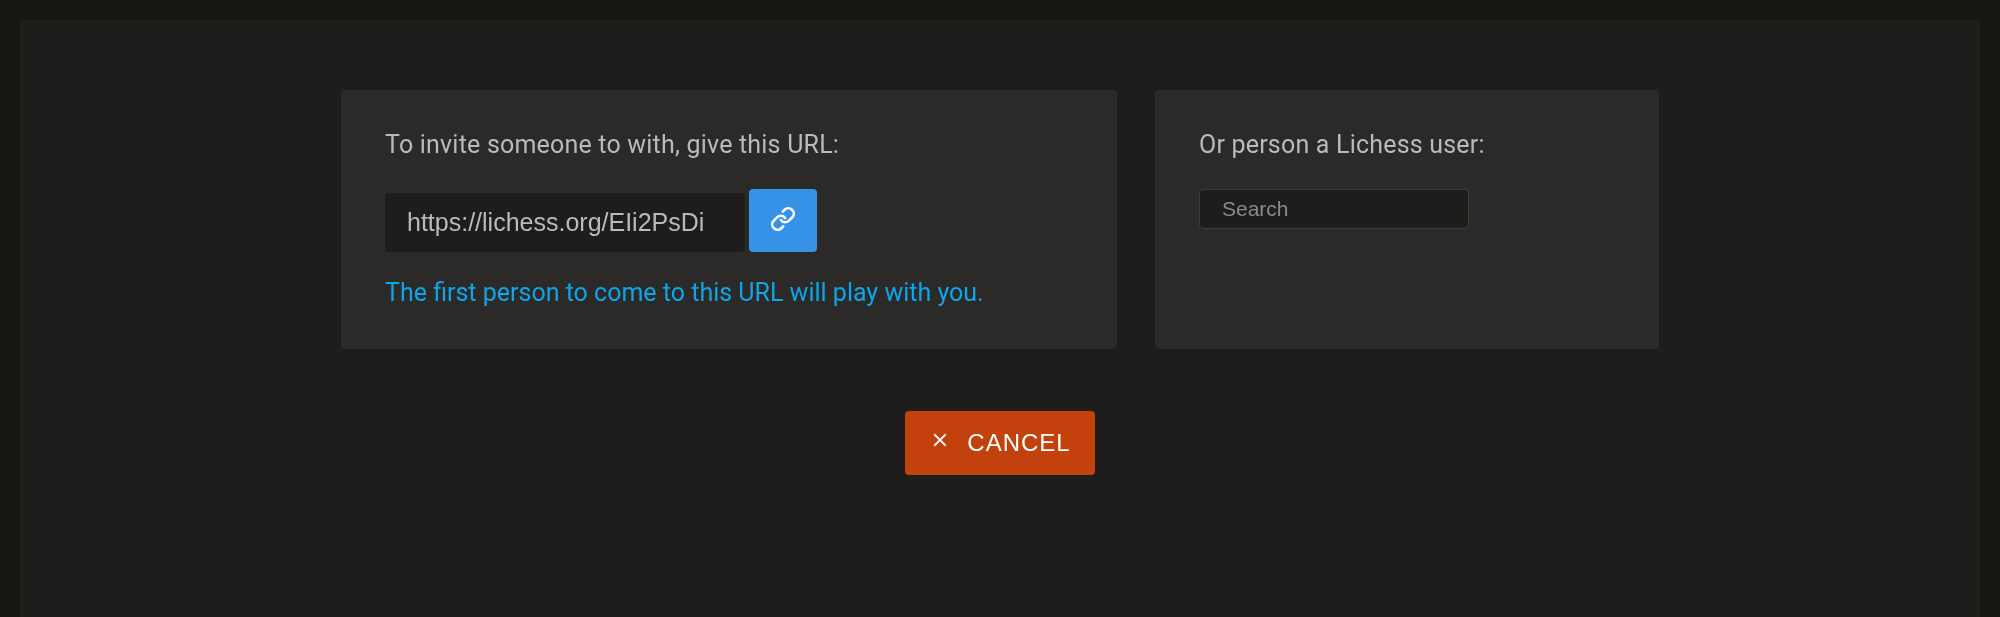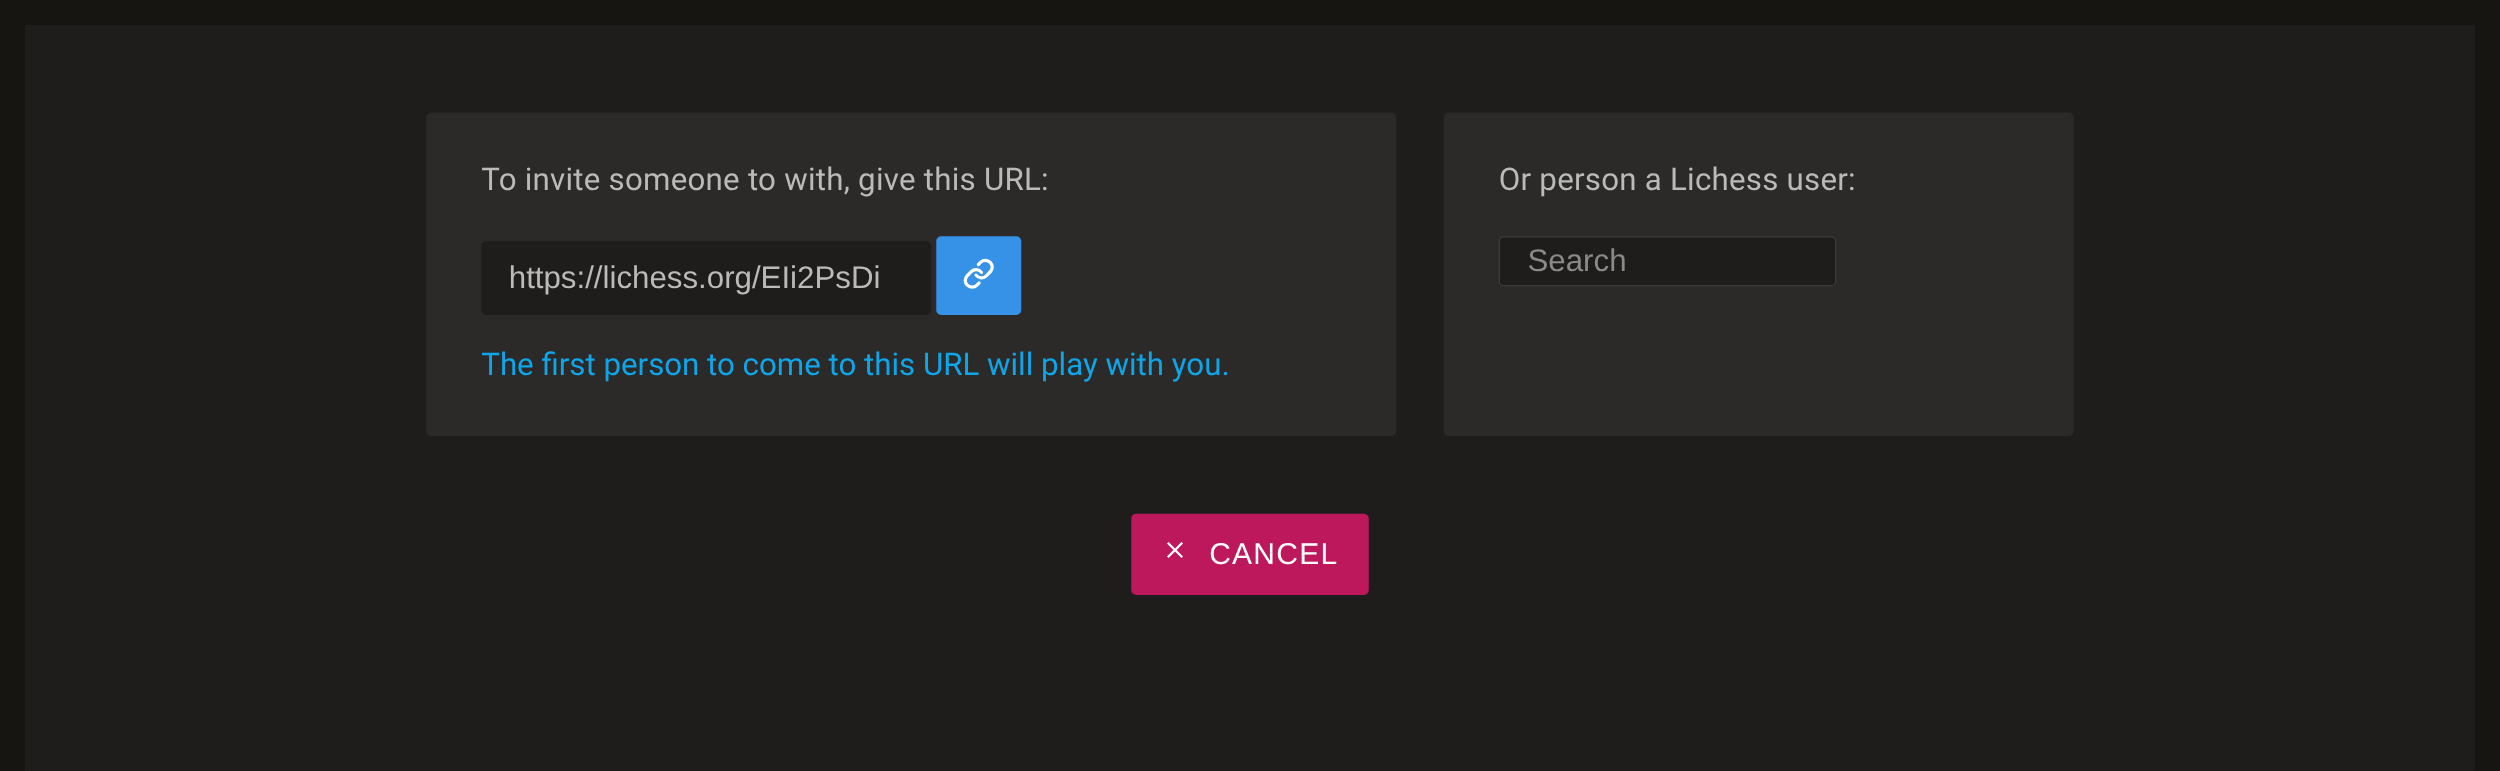--- a/index.html
+++ b/index.html
@@ -98,38 +98,38 @@
       font-size: 25px;
       font-weight: 400;
     }
     
     .search-input {
       background-color: #1e1d1b;
       color: #bababa;
       border: 1px solid #3d3c39;
       border-radius: 4px;
       padding: 14px 22px;
-      font-size: 25px;
+      font-size: 21px;
       font-weight: 400;
       width: 270px;
       height: 40px;
       outline: none;
     }
     
     .search-input::placeholder {
       color: #8a8a8a;
     }
     
     .cancel-row {
       text-align: center;
       margin-top: 62px;
     }
     
     .cancel-button {
-      background-color: #be185d;
+      background-color: #c2410c;
       border: none;
       border-radius: 4px;
       padding: 18px 24px;
       color: #ffffff;
       font-size: 24px;
       font-weight: 400;
       letter-spacing: 1px;
       display: inline-flex;
       align-items: center;
       gap: 16px;

